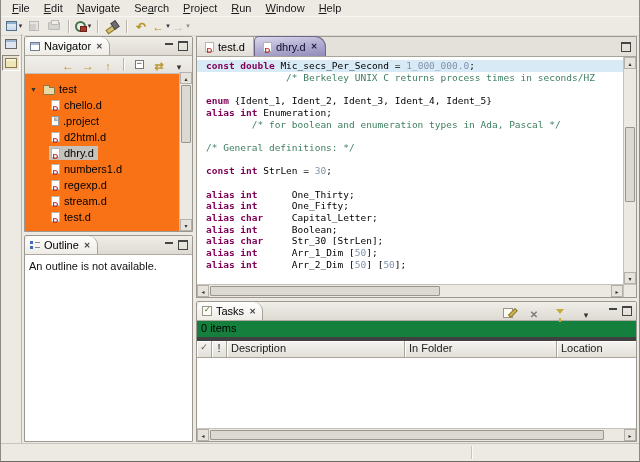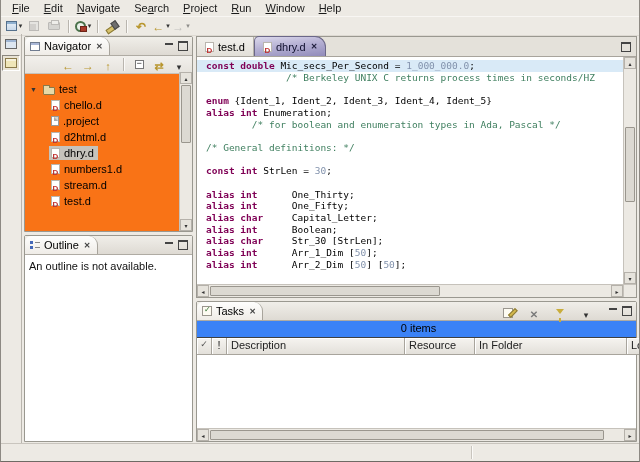--- a/index.html
+++ b/index.html
@@ -101,21 +101,21 @@
   .seg-k{color:#7F0055;font-weight:bold;}
   .seg-c{color:#3F7F5F;}
   .seg-n{color:#8292AC;}
   .seg-p{color:#000;}
   .evscroll{top:20px;bottom:13px;}
   .ehscroll{left:0;right:13px;bottom:0;}
   .sb-corner{position:absolute;right:0;bottom:0;width:13px;height:13px;background:#ECE9E3;border-top:1px solid #C6C2BB;border-left:1px solid #C6C2BB;box-sizing:border-box;}
   
   .tasks-area{flex:1;display:flex;flex-direction:column;min-height:0;}
   .tasks-toolbar{position:absolute;right:40px;top:3px;display:flex;gap:6px;align-items:center;}
-  .count-row{height:15px;background:#3b82f6;border-bottom:1px solid #404040;font-size:11px;padding:1px 0 0 4px;flex:none;text-align:center;}
+  .count-row{height:15px;background:#15803d;border-bottom:4px solid #404040;font-size:11px;padding:1px 0 0 4px;flex:none;}
   .table-header{height:17px;display:flex;flex:none;background:#E9E6E0;}
   .th{box-sizing:border-box;font-size:11px;padding:1px 20px 0 4px;background:linear-gradient(#F6F4F0,#E3E0DA);
       border-right:1px solid #A8A49C;border-bottom:1px solid #A8A49C;box-shadow:inset 1px 1px 0 #FFF;overflow:hidden;white-space:nowrap;color:#222;}
   .th-0{width:15px;flex:none;text-align:center;padding:1px 0 0 0;font-size:9px;color:#555;}
   .th-1{width:15px;flex:none;text-align:center;padding:1px 0 0 0;}
   .th-2{width:178px;flex:none;}
   .th-3{width:70px;flex:none;}
   .th-4{width:152px;flex:none;}
   .th-5{flex:1;border-right:none;}
   .table-body{flex:1;background:#fff;}
@@ -253,20 +253,26 @@
             </div>
             <div class="tree-row child">
               <span class="tree-sel">
                 <span class="ic ic-d-file"></span>
                 <span class="tree-label">numbers1.d</span>
               </span>
             </div>
             <div class="tree-row child">
               <span class="tree-sel">
                 <span class="ic ic-d-file"></span>
+                <span class="tree-label">regexp.d</span>
+              </span>
+            </div>
+            <div class="tree-row child">
+              <span class="tree-sel">
+                <span class="ic ic-d-file"></span>
                 <span class="tree-label">stream.d</span>
               </span>
             </div>
             <div class="tree-row child">
               <span class="tree-sel">
                 <span class="ic ic-d-file"></span>
                 <span class="tree-label">test.d</span>
               </span>
             </div>
           </div>
@@ -346,21 +352,20 @@
           <div class="view-ctrl">
             <span class="glyph-min"></span>
             <span class="glyph-max"></span>
           </div>
         </div>
         <div class="count-row">0 items</div>
         <div class="table-header">
             <div class="th th-0">✓</div>
             <div class="th th-1">!</div>
             <div class="th th-2">Description</div>
-            <div class="th th-3">Resource</div>
             <div class="th th-4">In Folder</div>
             <div class="th th-5">Location</div>
           </div>
         <div class="table-body"></div>
         <div class="hscroll" style="left:0;right:0;bottom:0;position:relative;flex:none;height:13px;">
           <span class="sb-btn" style="left:0;top:0;">◂</span>
           <span class="sb-thumb" style="left:13px;right:32px;top:1px;bottom:1px;"></span>
           <span class="sb-btn" style="right:0;top:0;">▸</span>
         </div>
       </div>

